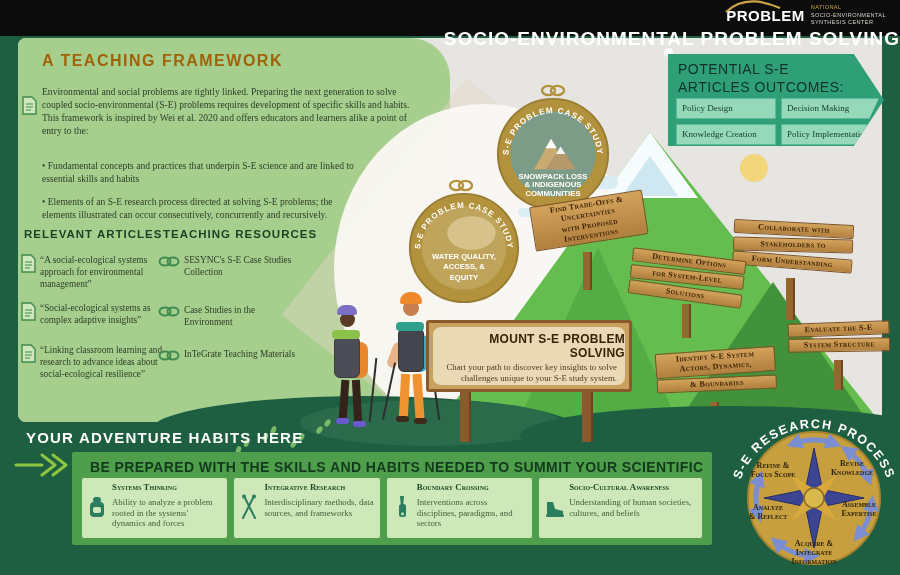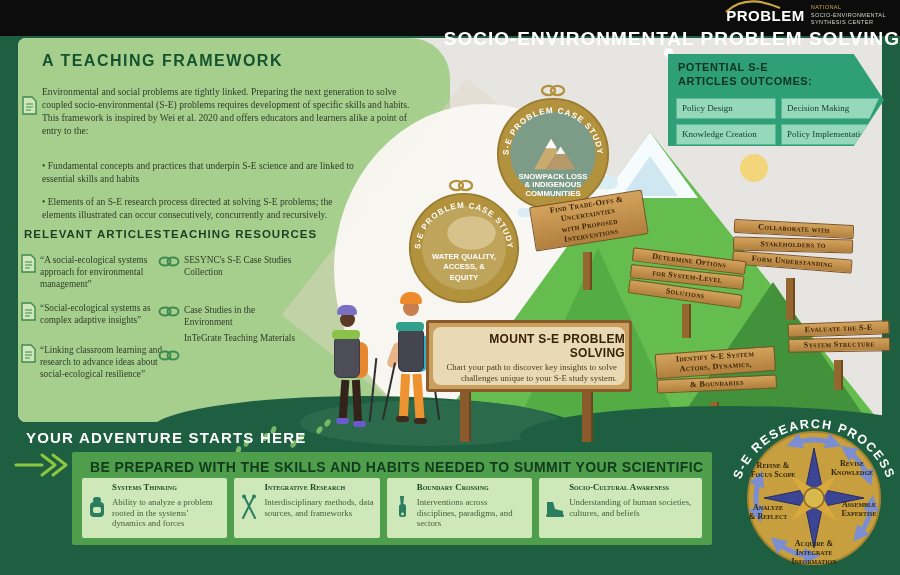--- a/index.html
+++ b/index.html
@@ -15,28 +15,28 @@
   .logo-tag .gold{color:#c9a548;}
   
   .scene{left:18px;top:38px;width:864px;height:384px;background:#e7e5e2;border-radius:8px;z-index:1;}
   .green-panel{left:0;top:0;width:432px;height:384px;background:#a6cf8e;border-radius:8px 40px 120px 8px;}
   .beam{left:340px;top:55px;width:150px;height:300px;background:#e0d5c3;opacity:.45;transform:rotate(38deg);}
   .white-blob{left:316px;top:66px;width:300px;height:330px;background:#faf8f4;border-radius:50%;opacity:.95;}
   .tri{width:0;height:0;}
   .sun{left:722px;top:116px;width:28px;height:28px;border-radius:50%;background:#f3d57c;}
   .cloud{background:#d8edf4;border-radius:8px;}
   
-  .fw-title{left:24px;top:14px;font-size:16px;font-weight:bold;color:#14532d;letter-spacing:1.5px;}
+  .fw-title{left:24px;top:14px;font-size:16px;font-weight:bold;color:#a16207;letter-spacing:1.5px;}
   .serif{font-family:"Liberation Serif",serif;}
   .fw-body{color:#2e3d28;font-size:9.6px;line-height:1.35;}
   .col-title{font-size:11.5px;font-weight:bold;color:#1b3f22;letter-spacing:1px;}
   .link-item{color:#2e3d28;font-size:9.3px;line-height:1.3;}
   
   .flag{left:650px;top:16px;width:216px;height:92px;background:#2f9f78;clip-path:polygon(0 0,86% 0,100% 50%,86% 100%,0 100%);padding:0;}
-  .flag-title{left:10px;top:7px;font-size:11px;font-weight:bold;color:#0e3325;letter-spacing:.5px;line-height:1.25;}
+  .flag-title{left:10px;top:7px;font-size:14px;font-weight:normal;color:#0e3325;letter-spacing:.5px;line-height:1.25;}
   .flag-items{left:8px;top:44px;display:grid;grid-template-columns:100px 96px;gap:5px 5px;}
   .flag-item{height:19px;line-height:19px;background:#96d8ba;border:1px solid #5cb898;font-family:"Liberation Serif",serif;font-size:9px;color:#123c2c;padding:0 5px;white-space:nowrap;overflow:hidden;}
   .pin{left:646px;top:10px;width:9px;height:9px;border-radius:50%;background:#fff;}
   
   .ring-text{font-size:8.6px;font-weight:bold;fill:#fff;letter-spacing:1.1px;font-family:"Liberation Sans",sans-serif;}
   .badge-line{font-size:8.2px;font-weight:bold;fill:#fff;font-family:"Liberation Sans",sans-serif;}
   
   .wood-sign{z-index:6;}
   .plank{background:linear-gradient(#d3a35c,#b27f3e);border:1.5px solid #7c5224;border-radius:2px;margin-bottom:2px;padding:1px 2px;}
   .plank span{display:block;text-align:center;font-family:"Liberation Serif",serif;font-variant:small-caps;font-weight:bold;font-size:8.2px;line-height:1.25;color:#3b2408;letter-spacing:.3px;}
@@ -139,21 +139,21 @@
   <div class="abs link-item serif" style="left:166px;top:216px;width:120px;">SESYNC's S-E Case Studies Collection</div>
   <svg class="abs" style="left:140px;top:268px" width="22" height="11" viewBox="0 0 22 11">
       <ellipse cx="7" cy="5.5" rx="5.5" ry="4" fill="none" stroke="#3f8a4e" stroke-width="2"></ellipse>
       <ellipse cx="15" cy="5.5" rx="5.5" ry="4" fill="none" stroke="#3f8a4e" stroke-width="2"></ellipse>
     </svg>
   <div class="abs link-item serif" style="left:166px;top:266px;width:120px;">Case Studies in the Environment</div>
   <svg class="abs" style="left:140px;top:312px" width="22" height="11" viewBox="0 0 22 11">
       <ellipse cx="7" cy="5.5" rx="5.5" ry="4" fill="none" stroke="#3f8a4e" stroke-width="2"></ellipse>
       <ellipse cx="15" cy="5.5" rx="5.5" ry="4" fill="none" stroke="#3f8a4e" stroke-width="2"></ellipse>
     </svg>
-  <div class="abs link-item serif" style="left:166px;top:294px;width:120px;">InTeGrate Teaching Materials</div>
+  <div class="abs link-item serif" style="left:166px;top:310px;width:120px;">InTeGrate Teaching Materials</div>
 
   <div class="abs pin"></div>
   <div class="abs flag">
     <div class="abs flag-title">
       <span>POTENTIAL S-E</span><br>
       <span>ARTICLES OUTCOMES:</span>
     </div>
     <div class="abs flag-items">
       <div class="flag-item">Policy Design</div>
       <div class="flag-item" style="width:86px;clip-path:polygon(0 0,100% 0,90% 100%,0 100%);">Decision Making</div>
@@ -306,21 +306,21 @@
     <div class="hp" style="left:26px;top:132px;width:13px;height:6px;background:#3c2a1c;border-radius:3px;"></div>
     <div class="hp" style="left:10px;top:42px;width:24px;height:42px;background:#45454f;border-radius:6px;border:1px solid #34343c;"></div>
     <div class="hp" style="left:8px;top:36px;width:28px;height:9px;background:#2fa08c;border-radius:4px;"></div>
     <div class="hp" style="left:15px;top:14px;width:16px;height:16px;background:#c77f4f;border-radius:50%;"></div>
     <div class="hp" style="left:12px;top:6px;width:22px;height:12px;background:#ed8a2b;border-radius:11px 11px 3px 3px;"></div>
     <div class="hp" style="left:0;top:76px;width:2px;height:58px;background:#2e2e2e;transform:rotate(12deg);"></div>
     <div class="hp" style="left:46px;top:74px;width:2px;height:60px;background:#2e2e2e;transform:rotate(-8deg);"></div>
   </div>
 </div>
 
-<div class="abs adv-title">YOUR ADVENTURE STARTS HERE</div>
+<div class="abs adv-title">YOUR ADVENTURE HABITS HERE</div>
 
 <svg class="abs" style="left:14px;top:450px;z-index:8;" width="62" height="30" viewBox="0 0 62 30">
   <path class="arrow-line" d="M2 15 H28"></path>
   <path class="arrow-line" d="M28 5 L41 15 L28 25"></path>
   <path class="arrow-line" d="M39 5 L52 15 L39 25"></path>
 </svg>
 
 <div class="abs banner">
   <div class="abs banner-head">BE PREPARED WITH THE SKILLS AND HABITS NEEDED TO SUMMIT YOUR SCIENTIFIC PROBLEM</div>
   <div class="abs cards">

